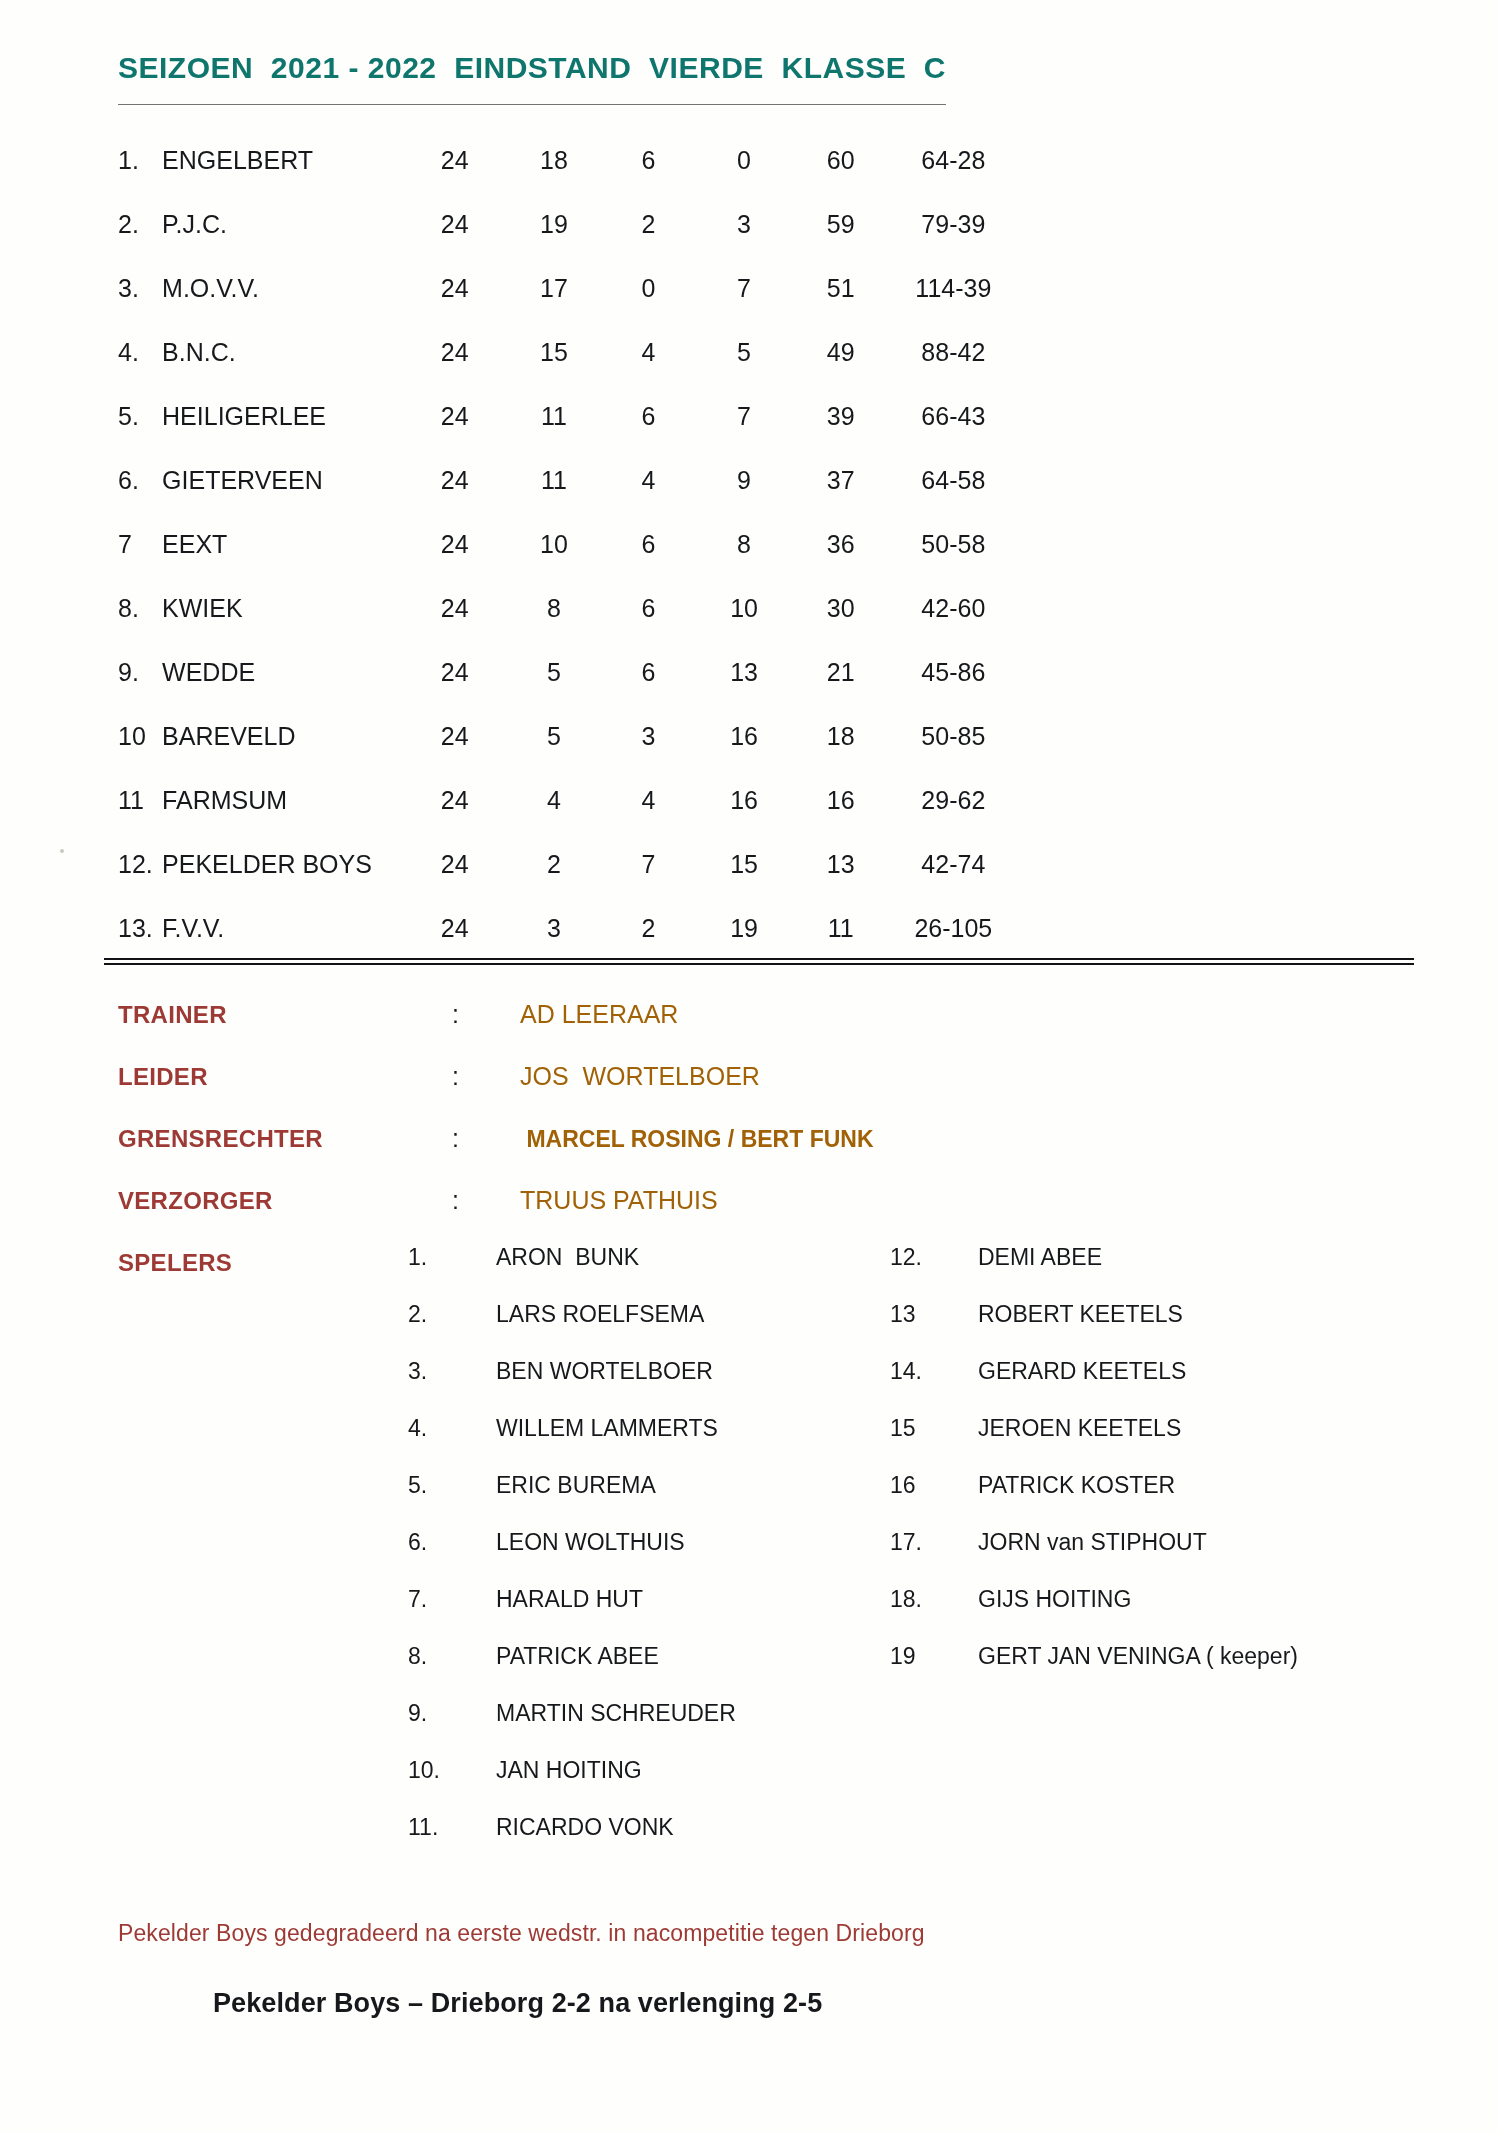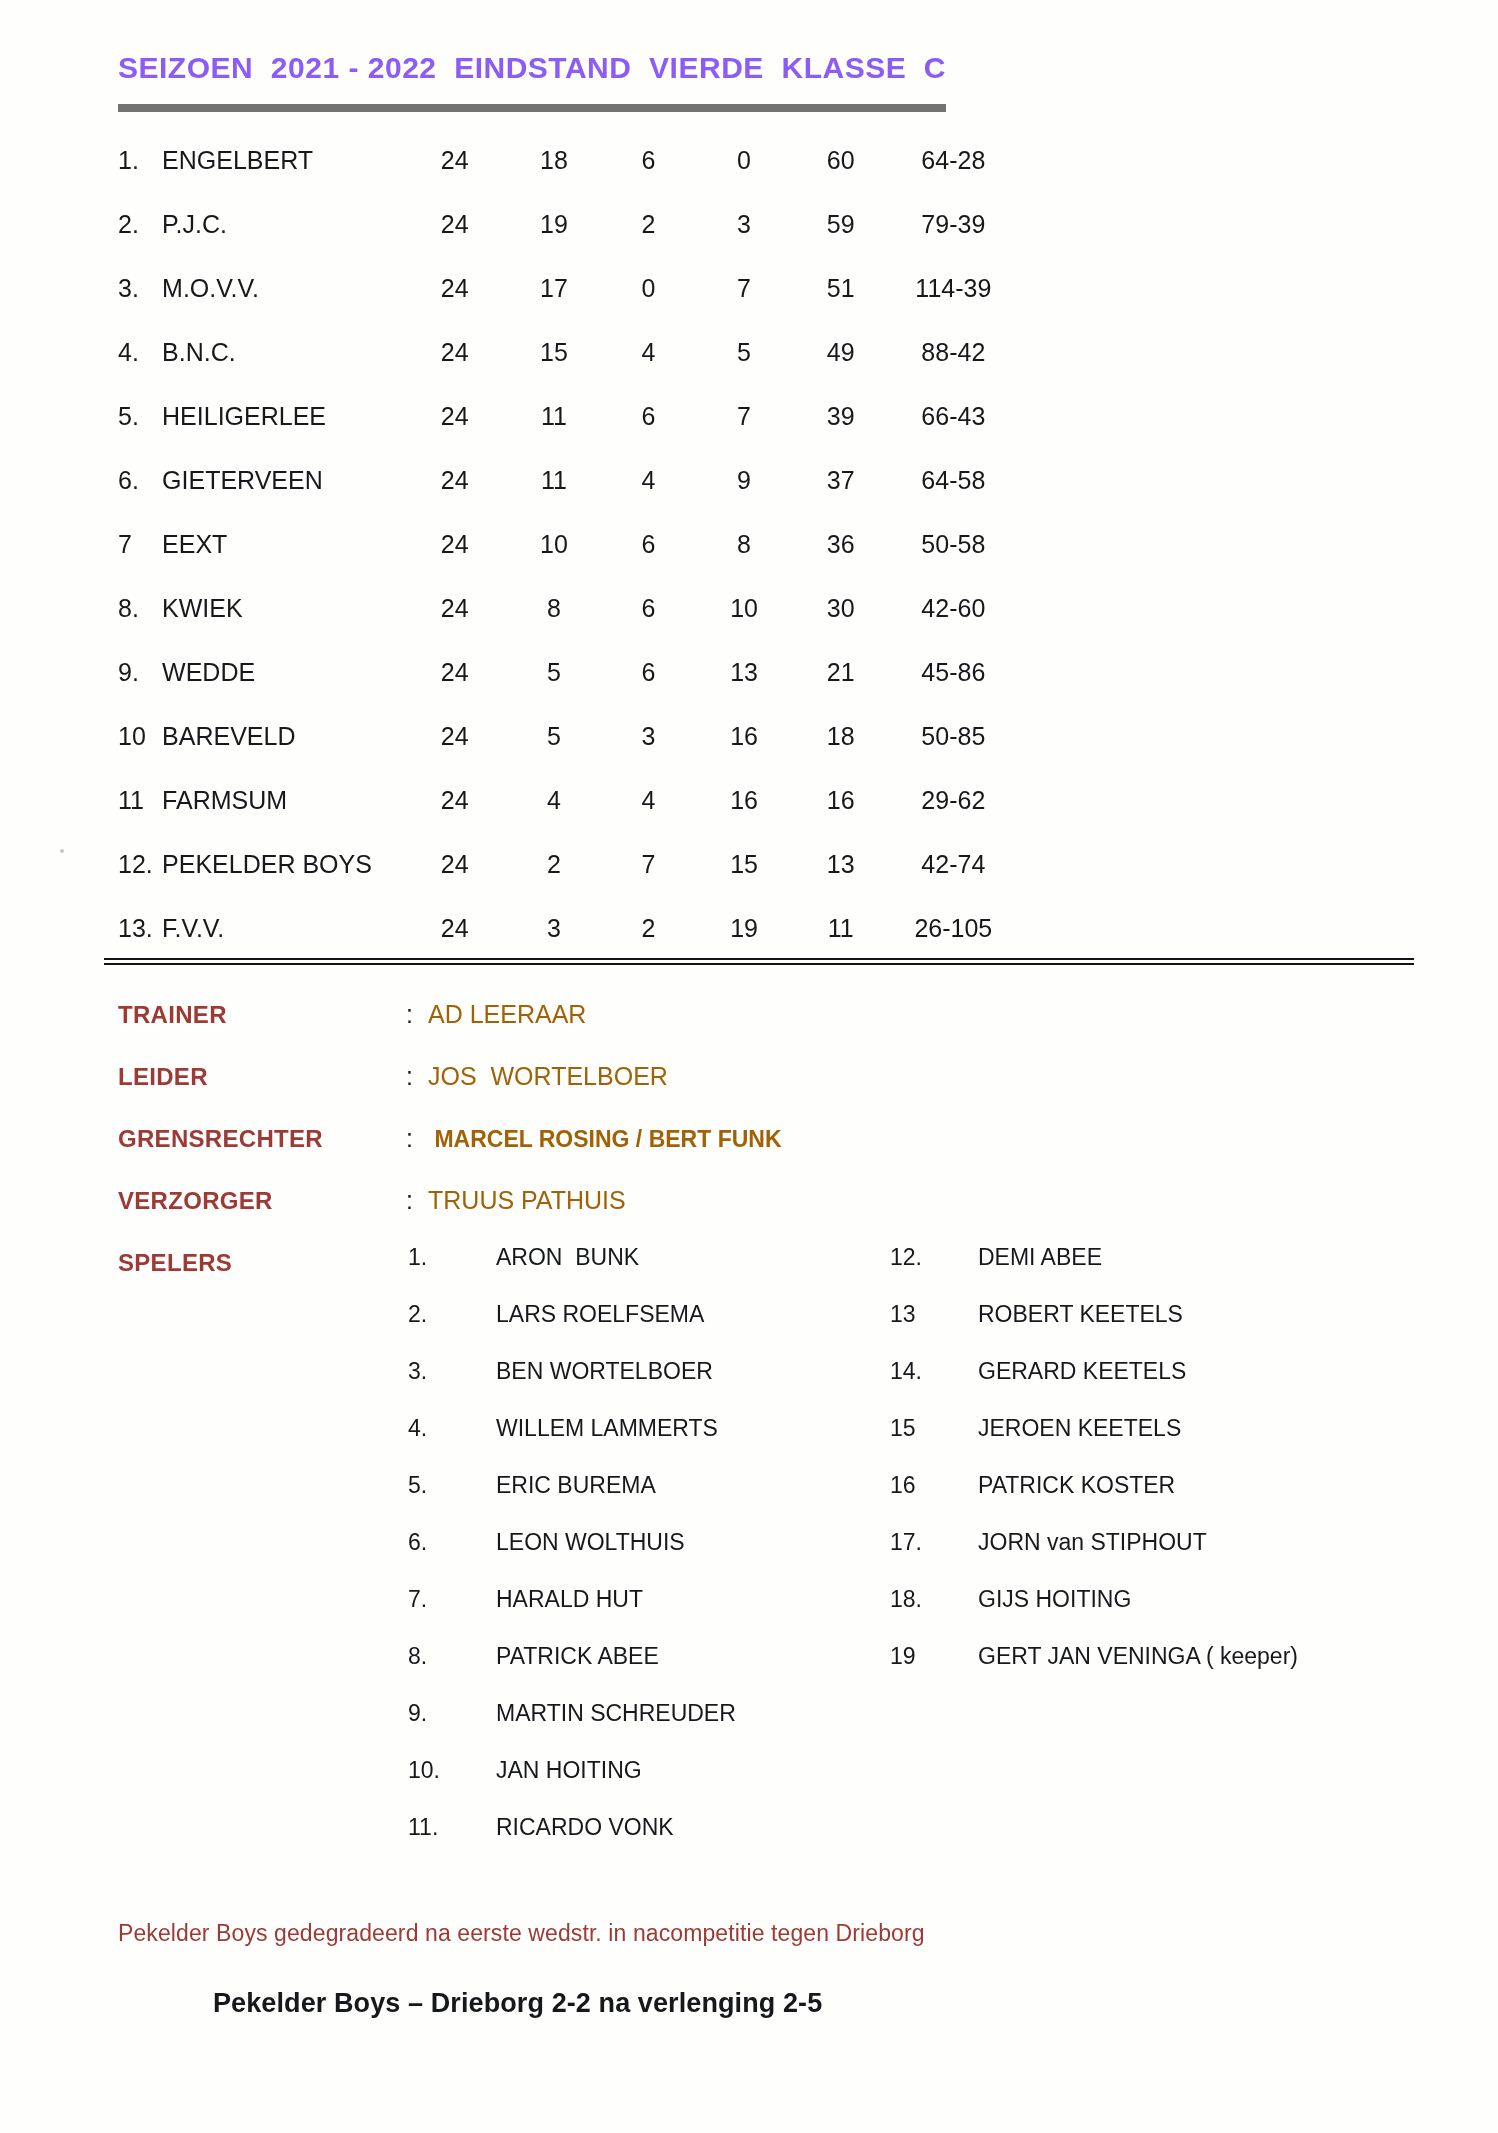--- a/index.html
+++ b/index.html
@@ -24,23 +24,23 @@
   }
 
   
   #doc-title {
     position: absolute;
     left: 118px;
     top: 52px;
     font-size: 30px;
     font-weight: bold;
     letter-spacing: 0.5px;
-    color: #8b5cf6;
+    color: #0f766e;
     white-space: pre;
-    border-bottom: 8px solid #737373;
+    border-bottom: 1px solid #737373;
     padding-bottom: 20px;
     line-height: 1.05;
   }
 
   
   #standings {
     position: absolute;
     left: 118px;
     top: 128px;
     width: 900px;
@@ -96,20 +96,21 @@
   #staff {
     position: absolute;
     left: 118px;
     top: 1000px;
     width: 900px;
   }
   .staff-row {
     display: flex;
     align-items: baseline;
     height: 62px;
+    gap: 46px;
   }
   .staff-label {
     width: 288px;
     font-size: 24px;
     font-weight: bold;
     color: #9d3a35;
     letter-spacing: 0.3px;
     white-space: nowrap;
   }
   .staff-colon {

